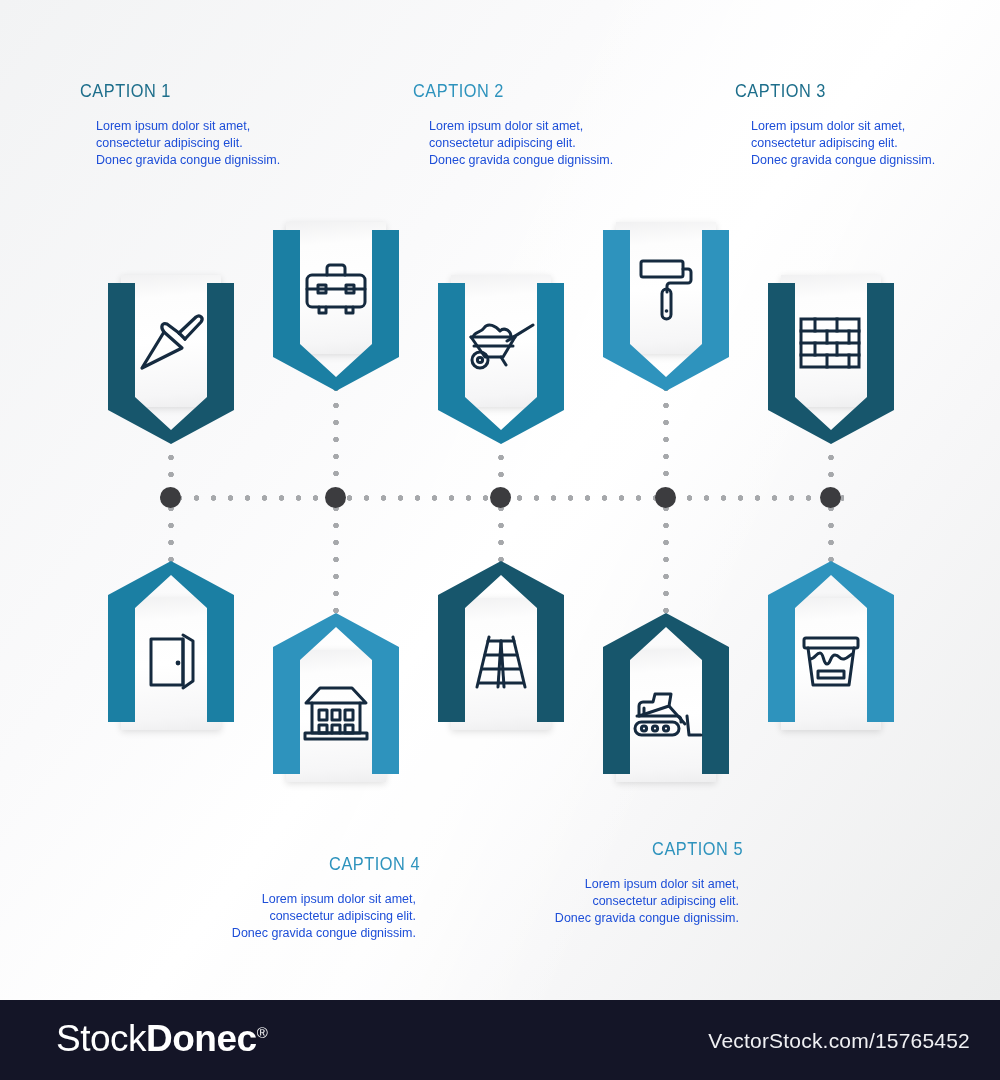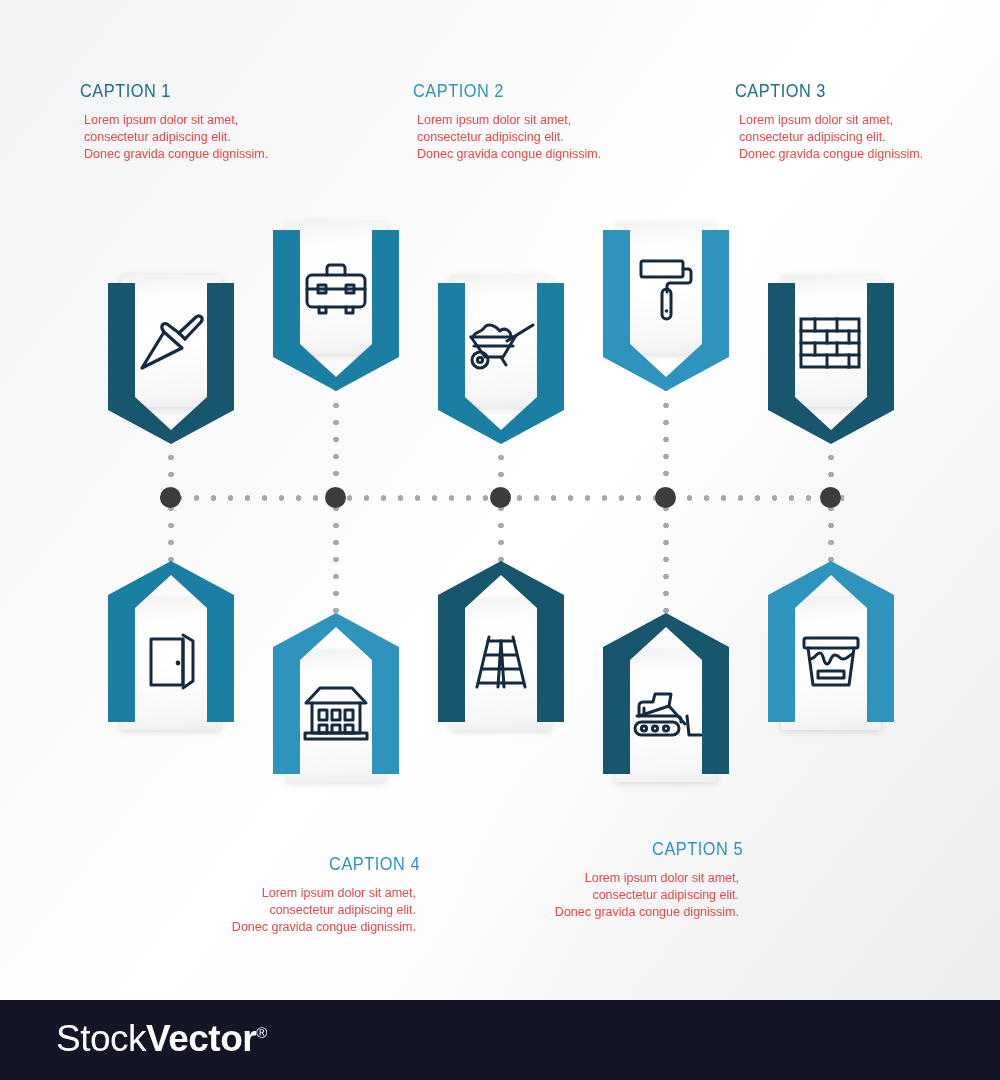--- a/index.html
+++ b/index.html
@@ -27,24 +27,24 @@
     margin:0 0 10px 0;
     font-size:19px;
     letter-spacing:.6px;
     font-weight:400;
     font-family:"Liberation Sans", sans-serif;
     transform:scaleX(.86);
     transform-origin:left center;
   }
   .caption.right h3{transform-origin:right center;}
   .caption p{
-    margin:4px;
+    margin:16px;
     font-size:12.5px;
     line-height:17px;
-    color:#ef4444;
+    color:#1d4ed8;
     font-weight:400;
     width:186px;
   }
   .caption.right p{margin-left:auto;text-align:right;}
   .caption.right h3{text-align:right;}
 
   
   .hline{
     position:absolute;height:6px;
     background-image:radial-gradient(circle, #a6a8ab 2.6px, rgba(0,0,0,0) 3px);
@@ -311,17 +311,18 @@
         <rect x="5" y="5" width="54" height="10" rx="2"></rect>
         <path d="M9 15 L14 52 H50 L55 15"></path>
         <path d="M11 26 C16 26, 17 20, 21 20 C25 20, 24 31, 28 31 C32 31, 31 22, 36 22 C41 22, 40 27, 45 26 C49 25, 51 22, 53 21"></path>
         <rect x="19" y="38" width="26" height="7"></rect>
       </svg>
     </div>
   </div>
 
   <div class="footer">
     <div class="brand">
-      <span class="thin">Stock</span><span class="bold">Vector</span><span class="reg">®</span>
-    </div>
+      <span class="thin">Stock</span><span class="bold">Donec</span><span class="reg">®</span>
+    </div>
+    <div class="url">VectorStock.com/15765452</div>
   </div>
 
 </div>
 
 </body></html>

